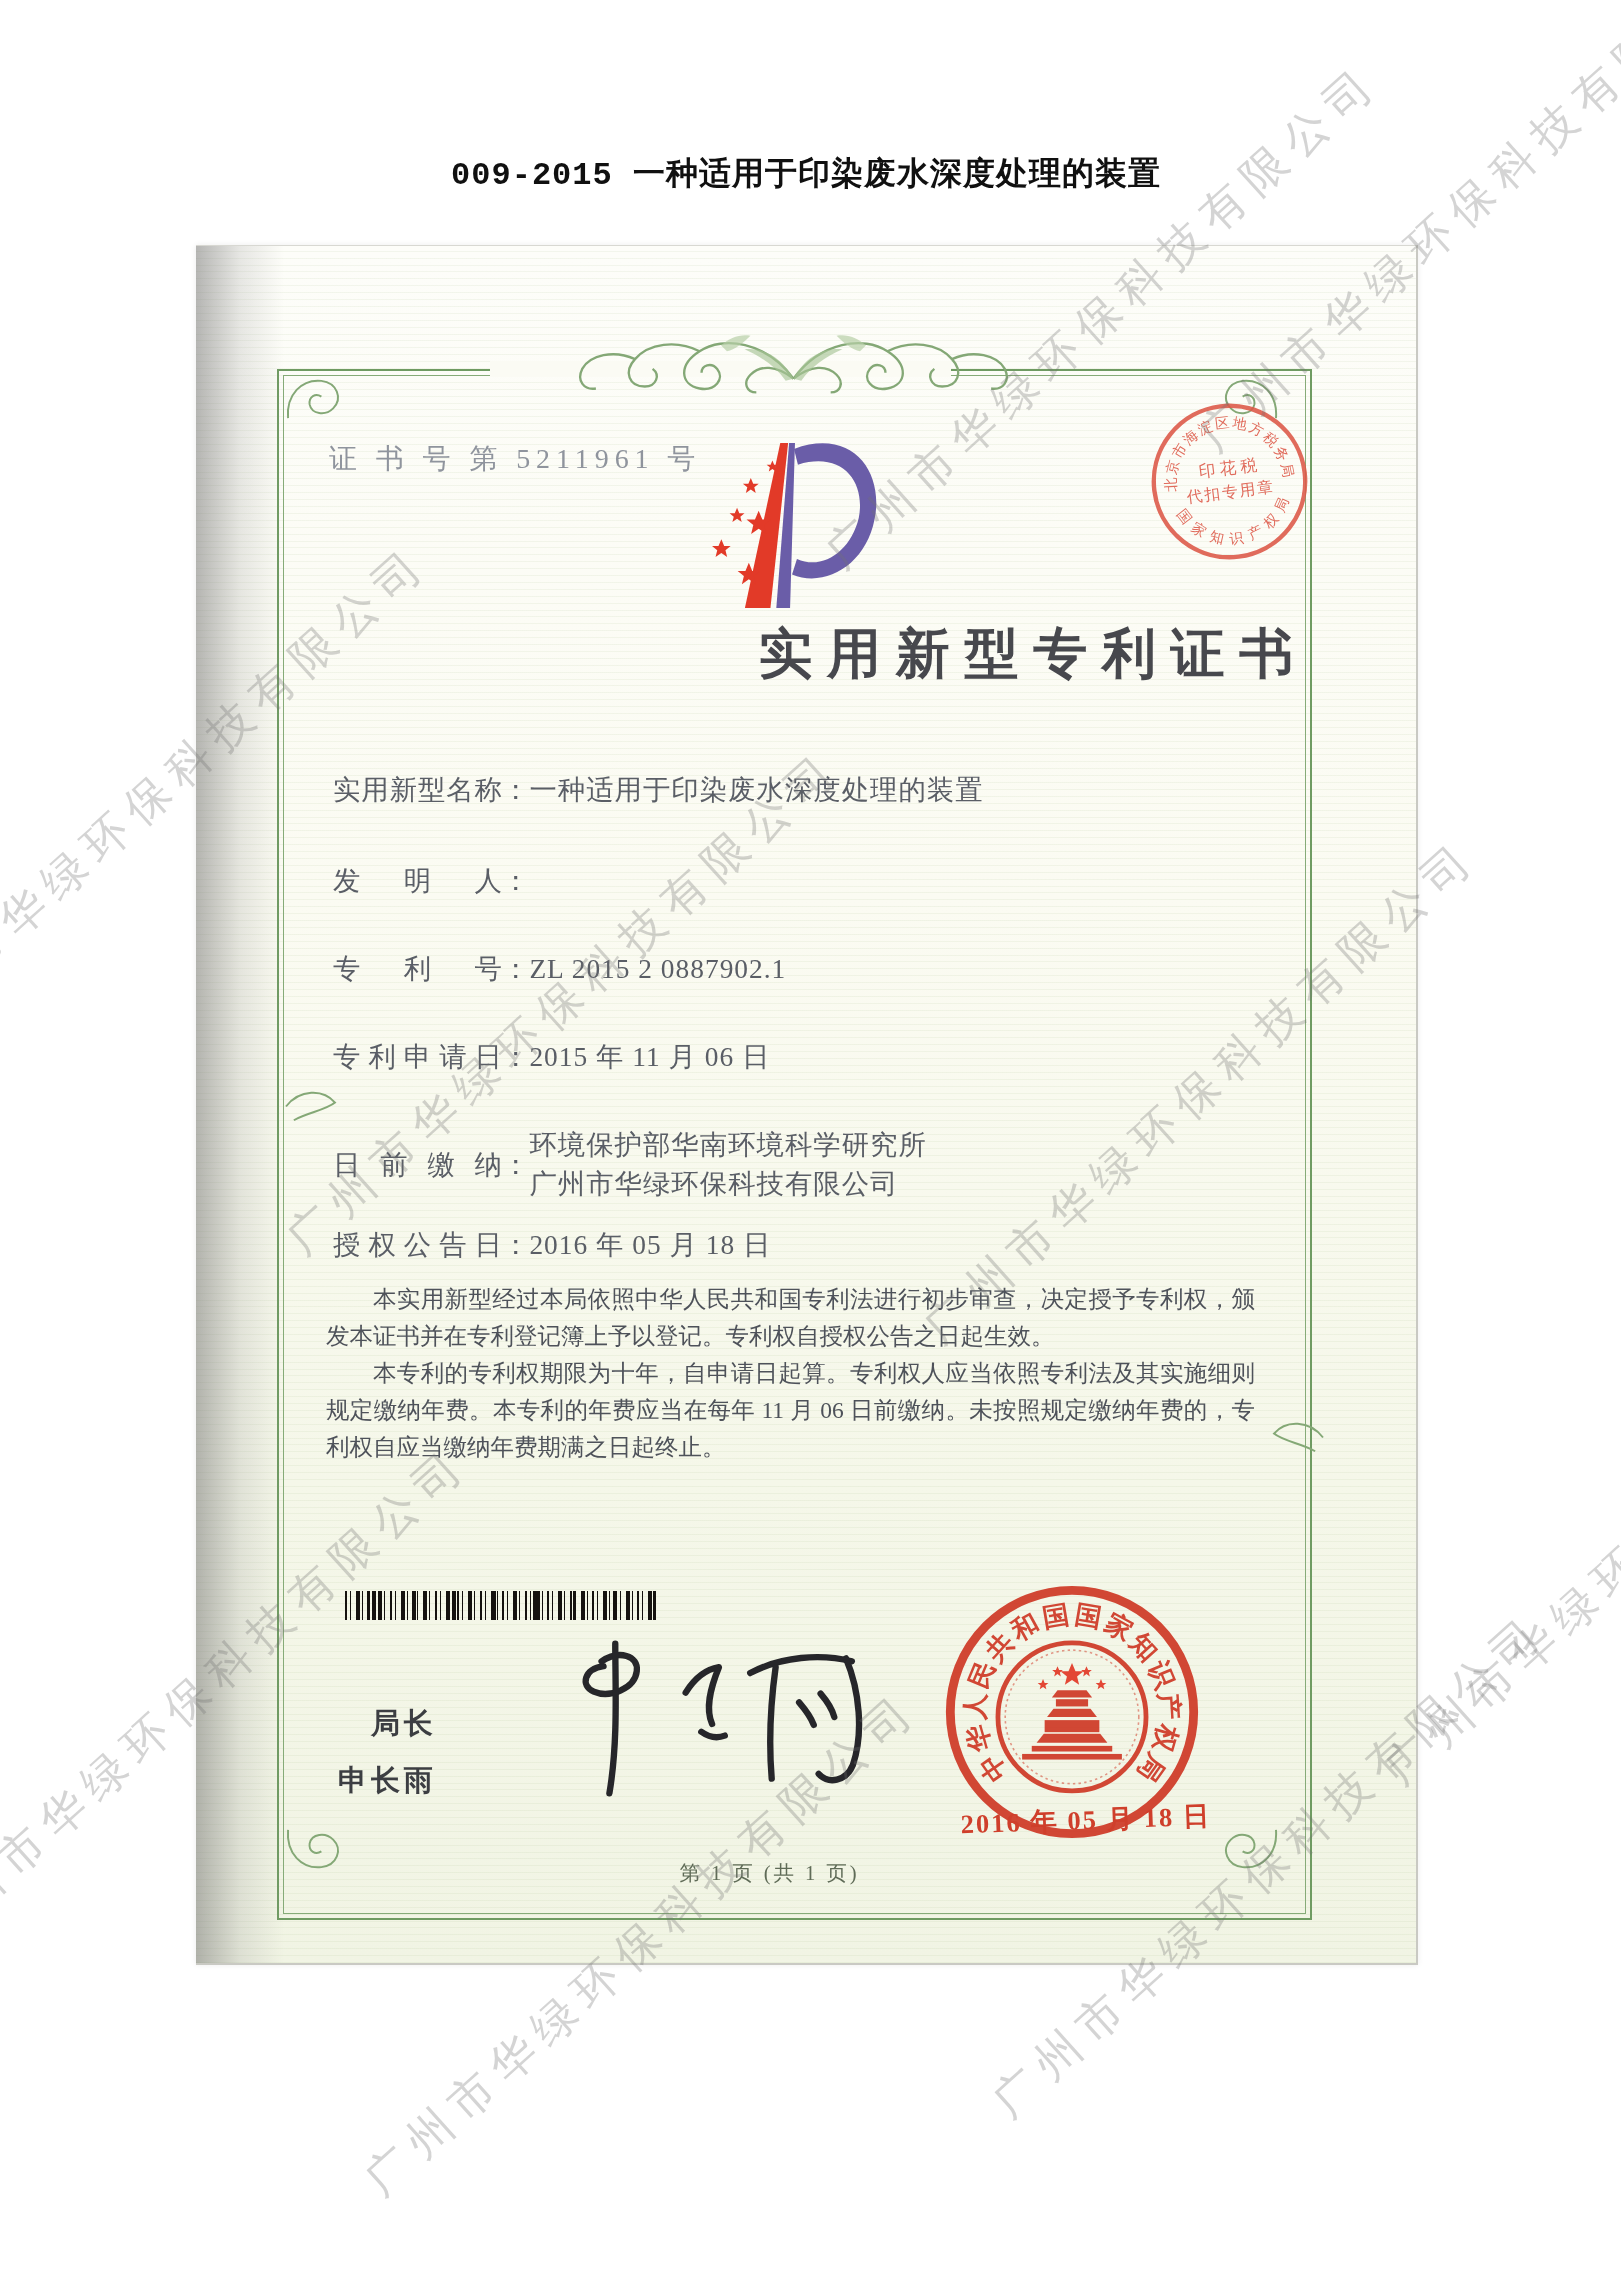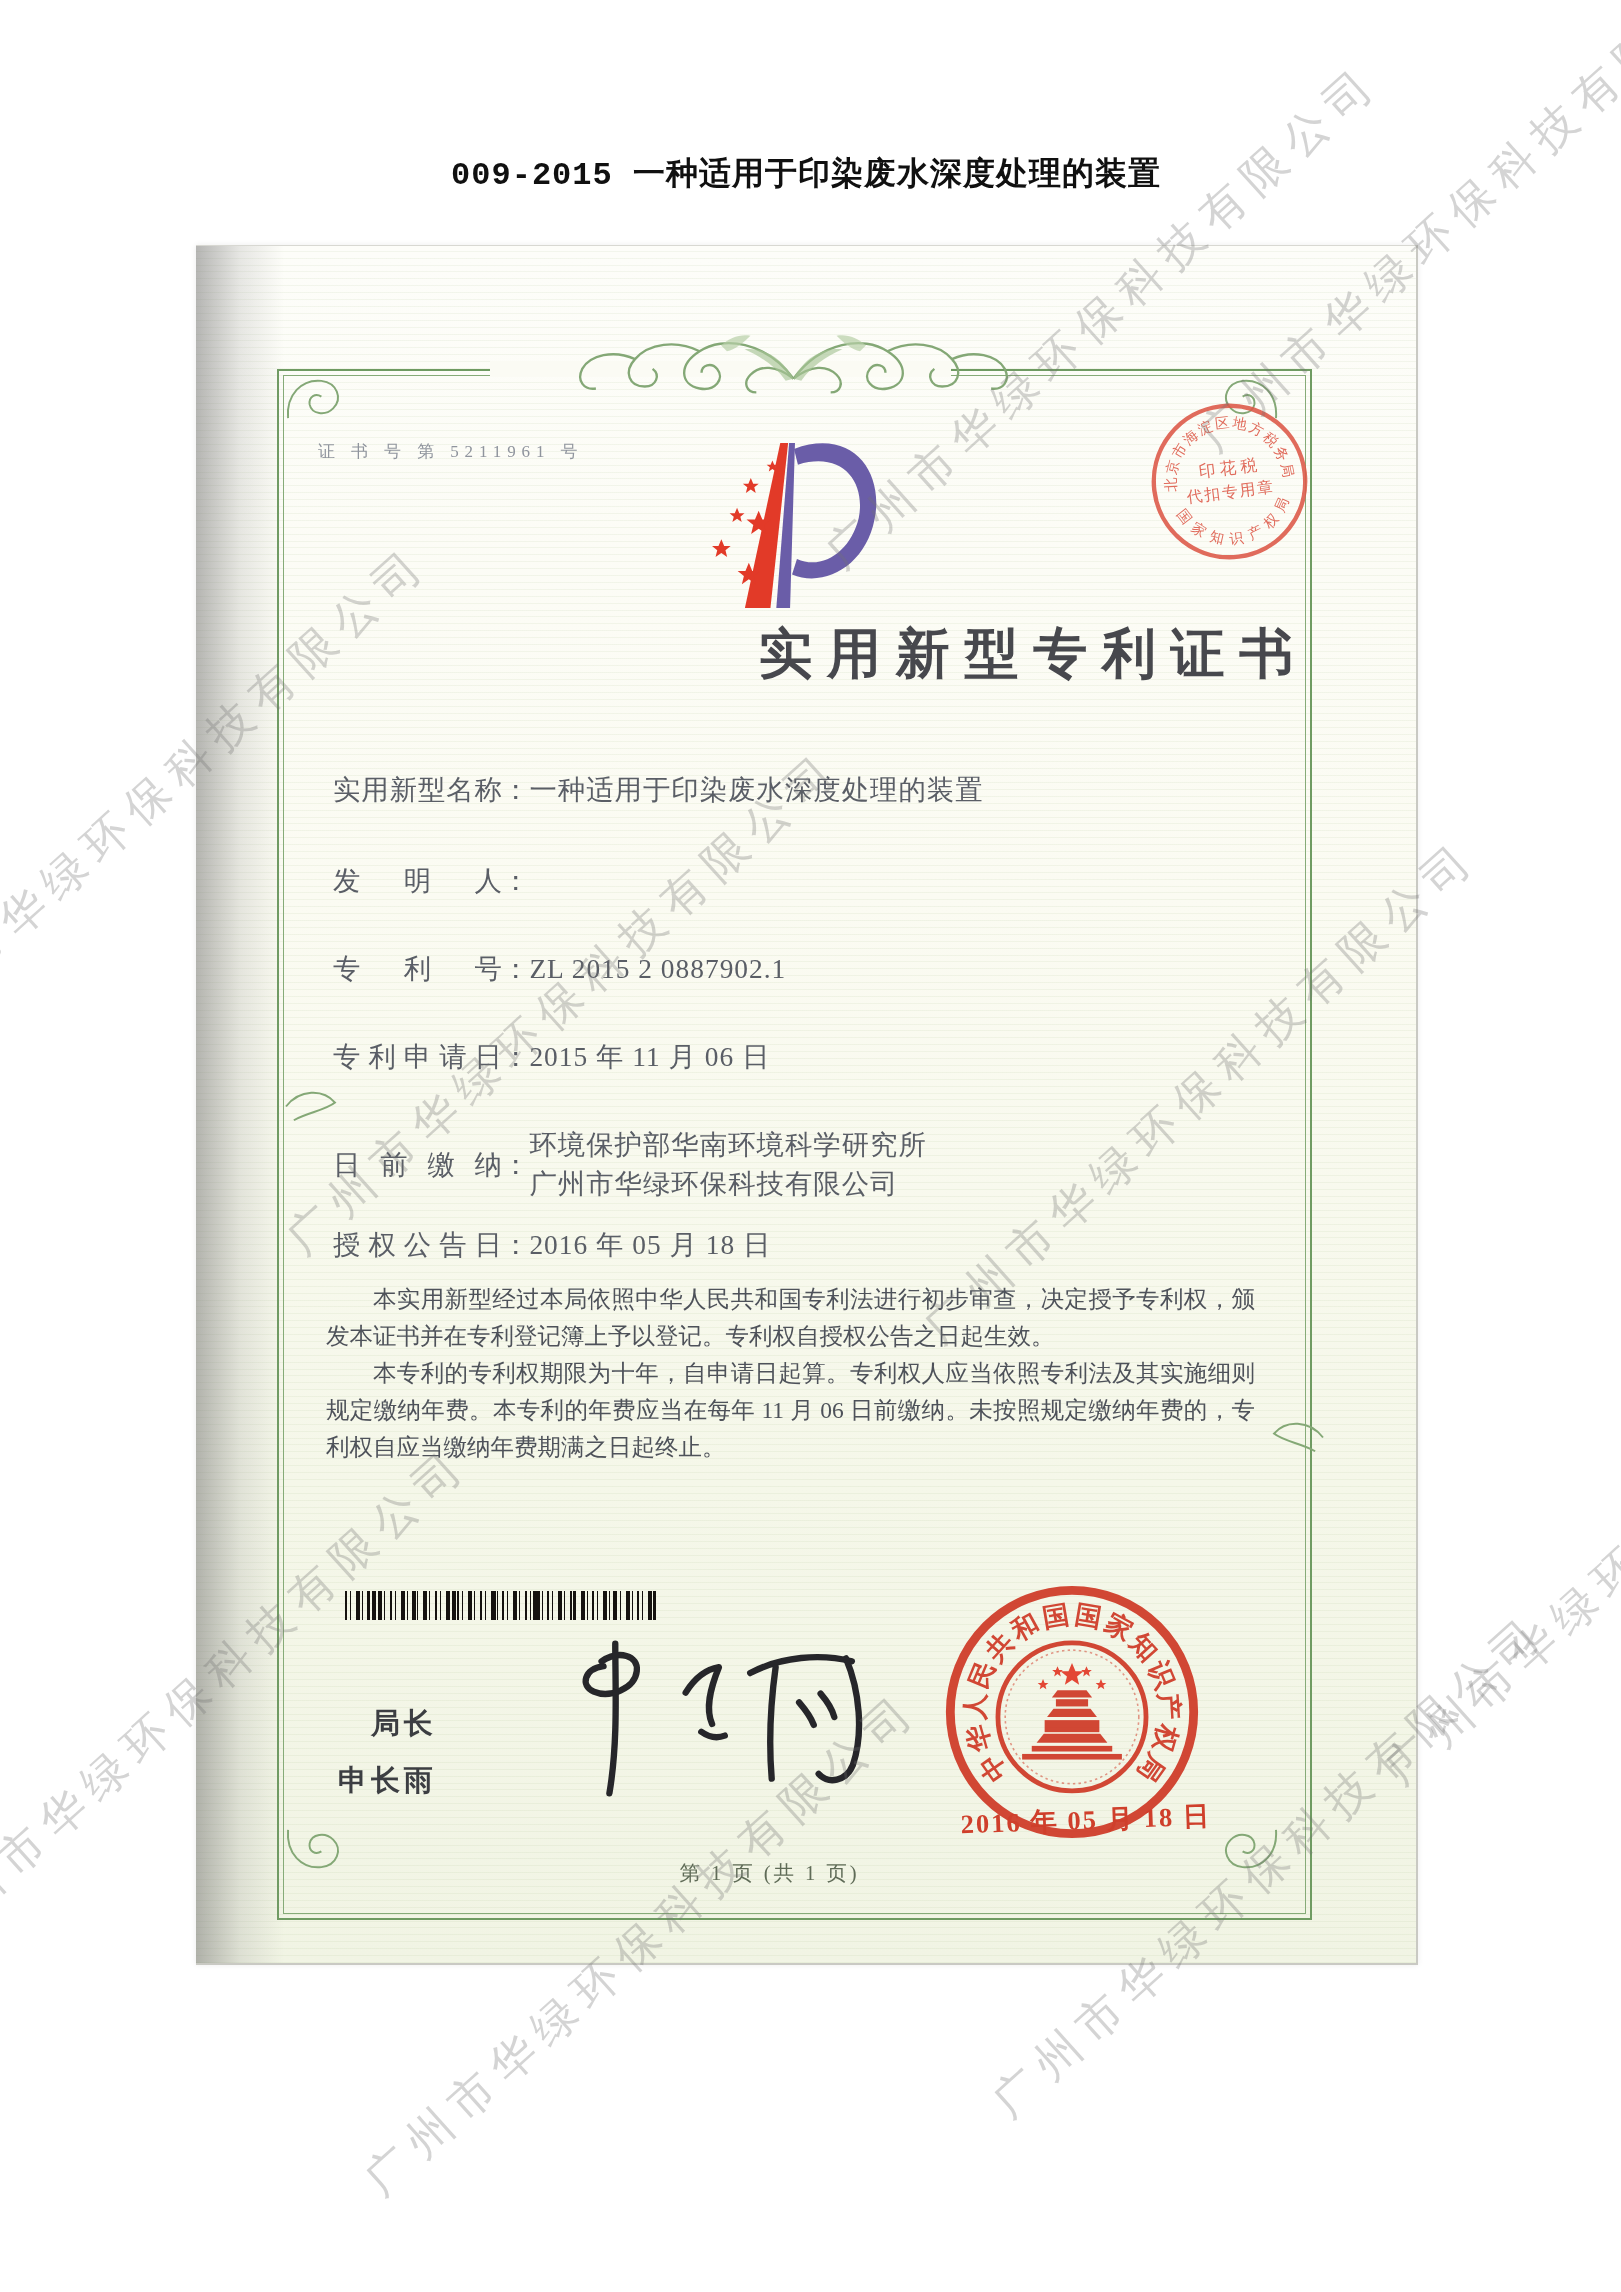--- a/index.html
+++ b/index.html
@@ -36,21 +36,21 @@
     border:2.9px solid #6f9b62;
   }
   .frame-inner{position:absolute;inset:3.9px;border:1px solid #86ab78;}
   .ornament-mask{
     position:absolute;left:294px;top:115px;width:461px;height:15.7px;background:#fbfbf4;
   }
   .ornament{position:absolute;left:323px;top:74px;width:549px;height:90px;}
   .curl{position:absolute;width:63px;height:51px;}
   
   .cert-no{
-    position:absolute;left:122px;top:194px;font-size:17px;color:#8f949d;letter-spacing:5.9px;
+    position:absolute;left:133px;top:194px;font-size:28px;color:#8f949d;letter-spacing:5.9px;
   }
   .logo{position:absolute;left:490px;top:178px;width:216px;height:204px;}
   .cert-title{
     position:absolute;left:81px;top:372px;width:1031px;text-align:right;
     font-size:54px;font-weight:bold;color:#47484d;letter-spacing:14.7px;text-indent:14.7px;
   }
   .fieldrow{
     position:absolute;left:137px;width:941px;display:flex;align-items:center;
     font-size:27.4px;color:#5a5e66;line-height:39px;
   }

